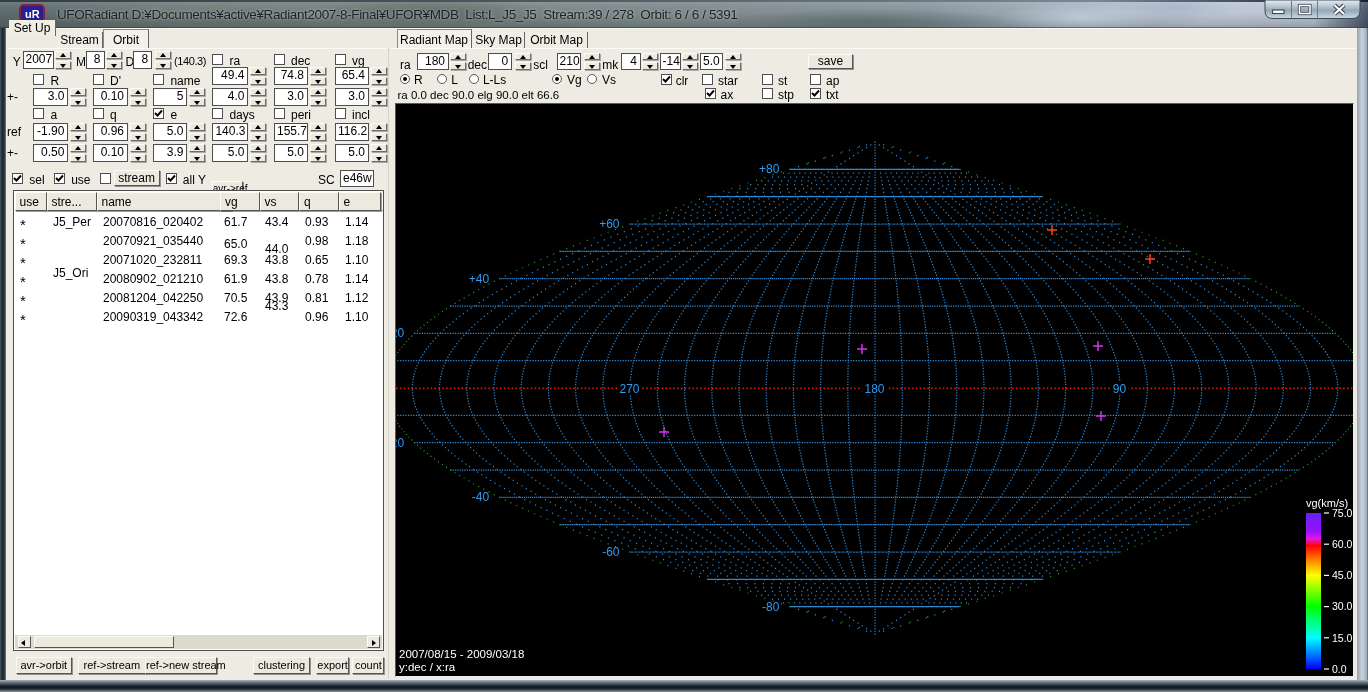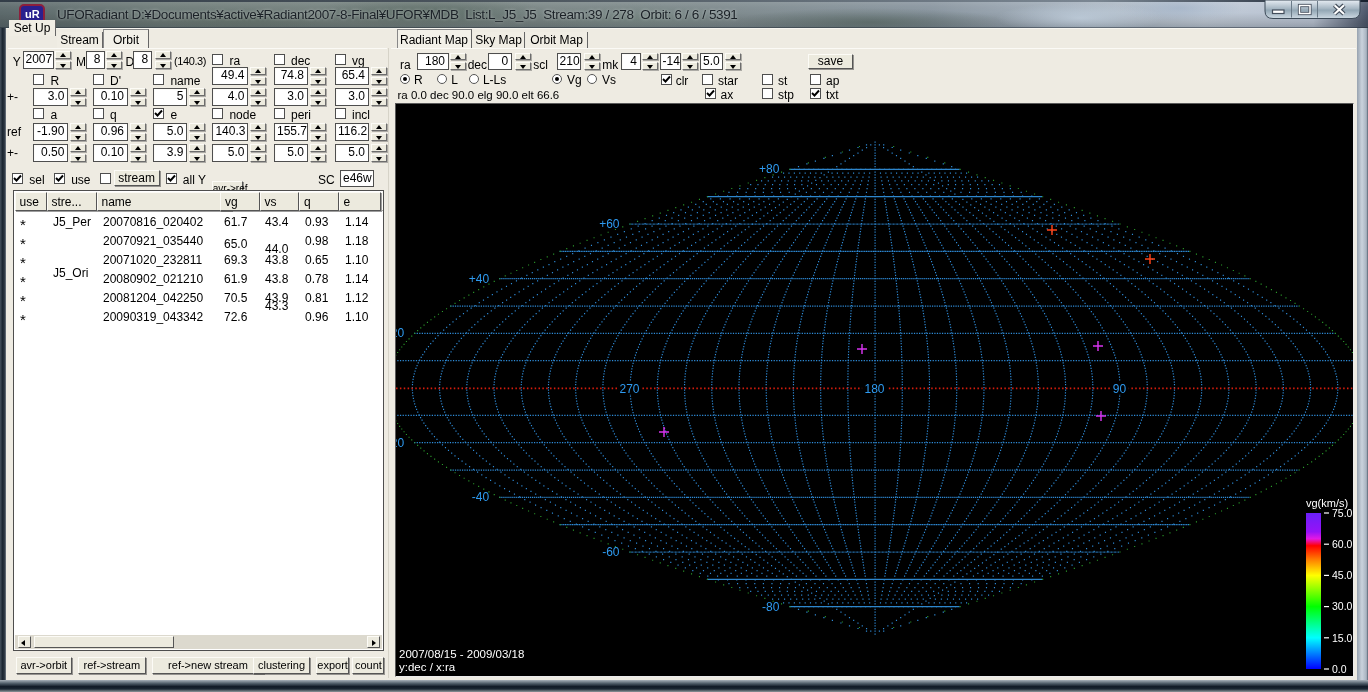--- a/index.html
+++ b/index.html
@@ -205,21 +205,21 @@
     <div class="lb" style="left:50.4px;top:108.3px">a</div>
     <div class="cb" style="left:93px;top:108.3px"></div>
     <div class="lb" style="left:110px;top:108.3px">q</div>
     <div class="cb" style="left:153.4px;top:108.3px">
       <svg width="11" height="11" viewBox="0 0 11 11">
         <path d="M2 5 L4.5 7.5 L9 2.5" stroke="#000" stroke-width="1.9" fill="none"></path>
       </svg>
     </div>
     <div class="lb" style="left:170.4px;top:108.3px">e</div>
     <div class="cb" style="left:212.4px;top:108.3px"></div>
-    <div class="lb" style="left:229.4px;top:108.3px">node</div>
+    <div class="lb" style="left:229.4px;top:108.3px">days</div>
     <div class="cb" style="left:274px;top:108.3px"></div>
     <div class="lb" style="left:291px;top:108.3px">peri</div>
     <div class="cb" style="left:335px;top:108.3px"></div>
     <div class="lb" style="left:352px;top:108.3px">incl</div>
     <div class="lb" style="left:7px;top:125px;font-size:12px">ref</div>
     <div class="se" style="left:33.4px;top:122.8px;width:35px;height:18px;line-height:15px;text-align:right">-1.90</div>
     <div class="sp" style="left:70.4px;top:122.8px;width:16px;height:18px">
       <div class="su" style="height:8px">
         <i class="au"></i>
       </div>
@@ -402,21 +402,21 @@
           <i class="al"></i>
         </div>
         <div class="hthumb"></div>
         <div class="harrow" style="right:2px">
           <i class="ar"></i>
         </div>
       </div>
     </div>
     <div class="b3" style="left:16px;top:657px;width:55.6px;height:16.5px;line-height:14.5px;font-size:11px">avr-&gt;orbit</div>
     <div class="b3" style="left:77.5px;top:657px;width:68.7px;height:16.5px;line-height:14.5px;font-size:11px">ref-&gt;stream</div>
-    <div class="b3" style="left:152px;top:657px;width:112px;height:16.5px;line-height:14.5px;font-size:11px">ref-&gt;new stream</div>
+    <div class="b3" style="left:145px;top:657px;width:72px;height:16.5px;line-height:14.5px;font-size:11px">ref-&gt;new stream</div>
     <div class="b3" style="left:253px;top:657px;width:57px;height:16.5px;line-height:14.5px;font-size:11px">clustering</div>
     <div class="b3" style="left:315.8px;top:657px;width:33.6px;height:16.5px;line-height:14.5px;font-size:11px">export</div>
     <div class="b3" style="left:352.3px;top:657px;width:32.2px;height:16.5px;line-height:14.5px;font-size:11px">count</div>
     <div class="tab act" style="left:396.5px;top:29px;width:75px;height:19px">Radiant Map</div>
     <div class="tab" style="left:473px;top:32px;width:52px">Sky Map</div>
     <div class="tab" style="left:526px;top:32px;width:62px">Orbit Map</div>
     <div class="lb" style="left:400px;top:58px;font-size:12px">ra</div>
     <div class="se" style="left:417.4px;top:52.6px;width:31.6px;height:17.5px;line-height:14.5px;text-align:right">180</div>
     <div class="sp" style="left:450.2px;top:52.6px;width:16px;height:17.5px">
       <div class="su" style="height:7.8px">

